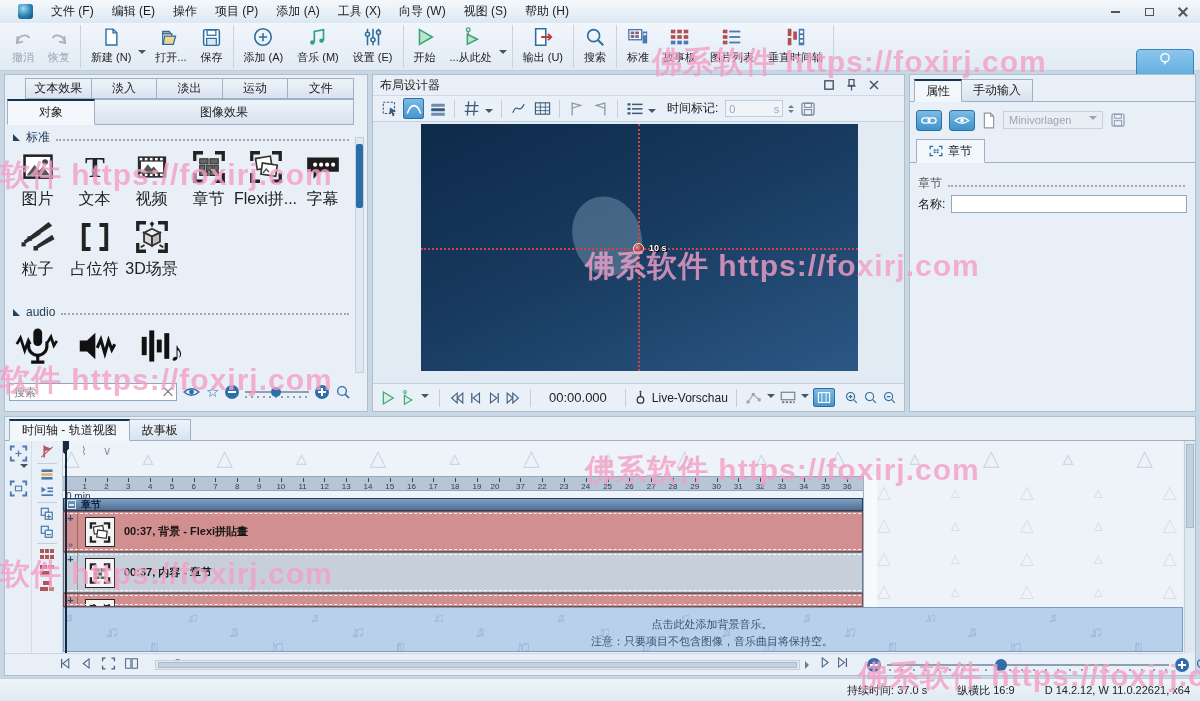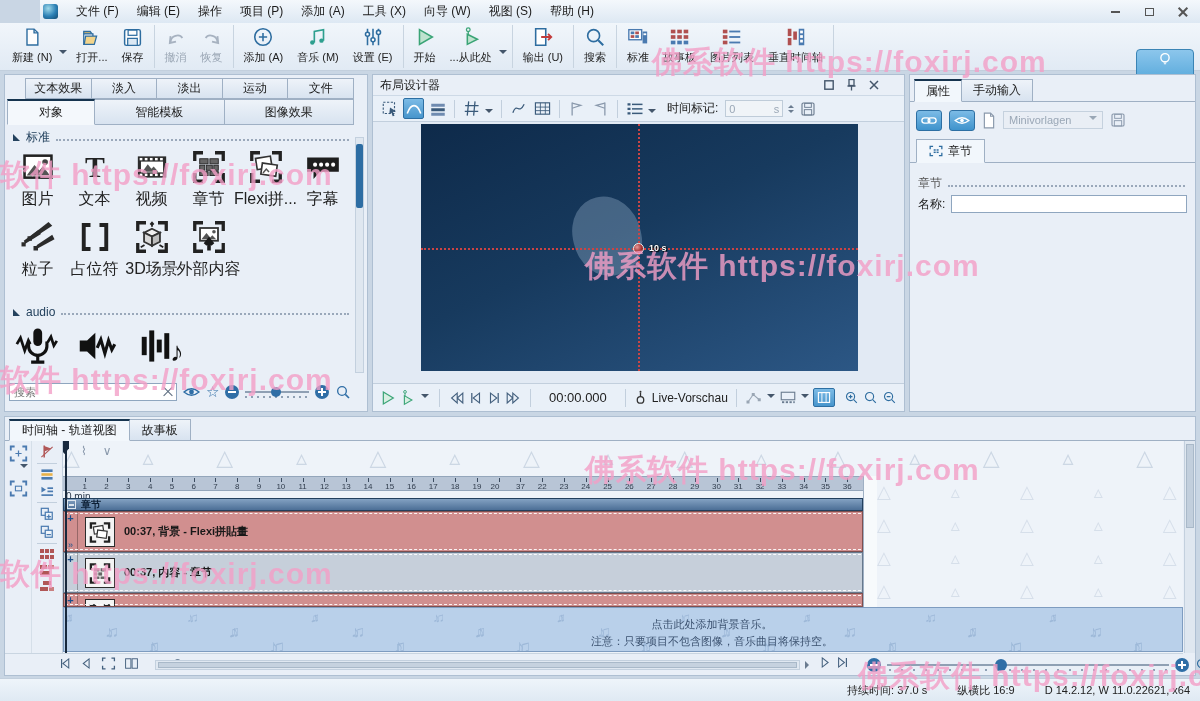--- a/index.html
+++ b/index.html
@@ -6,21 +6,21 @@
   html,body { width:1200px; height:701px; }
   body {
     position:relative; overflow:hidden;
     font-family:"Liberation Sans","DejaVu Sans",sans-serif;
     font-size:12px; color:#1c1c1c; background:#c9d6e4;
   }
   svg { display:block; }
 
   
   .titlebar { position:absolute; left:0; top:0; right:0; height:23px;
-    background:linear-gradient(#f4f8fc,#dde8f3); display:flex; align-items:center; padding-left:3px;margin-left:40px; }
+    background:linear-gradient(#f4f8fc,#dde8f3); display:flex; align-items:center; padding-left:18px; }
   .app-icon { width:15px; height:15px; border-radius:3px; margin-right:9px;
     background:radial-gradient(circle at 35% 30%, #9ed9ea 0%, #2b7fb4 55%, #14496e 100%); }
   .menu-bar { display:flex; }
   .menu-item { padding:0 9px; line-height:23px; cursor:default; }
   .window-title { position:absolute; left:664px; top:0; line-height:23px; font-size:12px; color:#222; }
   .win-controls { position:absolute; right:0; top:0; height:23px; display:flex; }
   .win-btn { width:34px; display:flex; align-items:center; justify-content:center; color:#444; }
   .wc-min-g { width:9px; height:2px; background:#555; }
   .wc-max-g { width:9px; height:8px; border:1.5px solid #555; }
   .wc-close-g { position:relative; width:10px; height:10px; }
@@ -237,20 +237,40 @@
         <span class="wc-max-g"></span>
       </div>
     <div class="win-btn">
         <span class="wc-close-g"></span>
       </div>
   </div>
 </div>
 
 <div class="toolbar">
   <div class="tb-group">
+    <div class="tb-btn disabled">
+      <span class="ticon">
+          <svg width="22" height="20" viewBox="0 0 24 22">
+            <path d="M6 16 C6 8 16 6 19 11" fill="none" stroke="#a7b2c0" stroke-width="2"></path>
+            <path d="M6 9 L5.2 16.5 L12 15" fill="none" stroke="#a7b2c0" stroke-width="2"></path>
+          </svg>
+        </span>
+      <span class="tb-label">撤消</span>
+    </div>
+    <div class="tb-btn disabled">
+      <span class="ticon">
+          <svg width="22" height="20" viewBox="0 0 24 22">
+            <path d="M18 16 C18 8 8 6 5 11" fill="none" stroke="#a7b2c0" stroke-width="2"></path>
+            <path d="M18 9 L18.8 16.5 L12 15" fill="none" stroke="#a7b2c0" stroke-width="2"></path>
+          </svg>
+        </span>
+      <span class="tb-label">恢复</span>
+    </div>
+  </div>
+  <div class="tb-group">
     <div class="tb-btn">
       <span class="ticon">
           <svg width="20" height="22" viewBox="0 0 24 24">
             <path d="M6 2.5 H14.5 L19 7 V21.5 H6 Z" fill="#fdfdfd" stroke="#2e6da0" stroke-width="1.7"></path>
             <path d="M14.5 2.5 V7 H19" fill="none" stroke="#2e6da0" stroke-width="1.7"></path>
           </svg>
         </span>
       <span class="tb-label">新建 (N)</span>
     </div>
     <span class="dd-caret"></span>
@@ -266,40 +286,20 @@
     </div>
     <div class="tb-btn">
       <span class="ticon">
           <svg width="21" height="21" viewBox="0 0 24 24">
             <rect x="3" y="3" width="18" height="18" rx="2" fill="#fdfdfd" stroke="#2e6da0" stroke-width="1.7"></rect>
             <rect x="7" y="3.5" width="10" height="6" fill="none" stroke="#2e6da0" stroke-width="1.4"></rect>
             <rect x="6.5" y="13" width="11" height="8" fill="#dbe8f4" stroke="#2e6da0" stroke-width="1.4"></rect>
           </svg>
         </span>
       <span class="tb-label">保存</span>
-    </div>
-  </div>
-  <div class="tb-group">
-    <div class="tb-btn disabled">
-      <span class="ticon">
-          <svg width="22" height="20" viewBox="0 0 24 22">
-            <path d="M6 16 C6 8 16 6 19 11" fill="none" stroke="#a7b2c0" stroke-width="2"></path>
-            <path d="M6 9 L5.2 16.5 L12 15" fill="none" stroke="#a7b2c0" stroke-width="2"></path>
-          </svg>
-        </span>
-      <span class="tb-label">撤消</span>
-    </div>
-    <div class="tb-btn disabled">
-      <span class="ticon">
-          <svg width="22" height="20" viewBox="0 0 24 22">
-            <path d="M18 16 C18 8 8 6 5 11" fill="none" stroke="#a7b2c0" stroke-width="2"></path>
-            <path d="M18 9 L18.8 16.5 L12 15" fill="none" stroke="#a7b2c0" stroke-width="2"></path>
-          </svg>
-        </span>
-      <span class="tb-label">恢复</span>
     </div>
   </div>
   <div class="tb-group">
     <div class="tb-btn">
       <span class="ticon">
           <svg width="22" height="22" viewBox="0 0 24 24">
             <circle cx="12" cy="12" r="9" fill="none" stroke="#2e6da0" stroke-width="1.7"></circle>
             <path d="M12 7.5 V16.5 M7.5 12 H16.5" stroke="#2e6da0" stroke-width="1.7"></path>
           </svg>
         </span>
@@ -455,21 +455,20 @@
 <div class="panel left-panel">
   <div class="tabs-row1">
       <div class="tab">文本效果</div>
       <div class="tab">淡入</div>
       <div class="tab">淡出</div>
       <div class="tab">运动</div>
       <div class="tab">文件</div>
     </div>
   <div class="tabs-row2">
       <div class="tab active" style="flex: 0 0 88px;">对象</div>
-      <div class="tab">智能模板</div>
       <div class="tab">图像效果</div>
     </div>
   <div class="sec-hdr" style="top:54px;">
     <span class="sec-tri"></span>
     <span>标准</span>
     <span class="sec-dots"></span>
   </div>
   <div class="std-grid">
       <div class="obj-item">
         <div class="obj-icon">
@@ -585,32 +584,20 @@
             <path d="M12 5.2 V2.8 M10.9 3.8 L12 2.5 L13.1 3.8" stroke="#222" stroke-width="1.2" fill="none"></path>
             <g stroke="#333" stroke-width="1.2">
               <polygon points="12,6.5 17.3,9.1 12,11.7 6.7,9.1" fill="#f0f0f0"></polygon>
               <polygon points="6.7,9.1 12,11.7 12,17.8 6.7,15.2" fill="#d8d8d8"></polygon>
               <polygon points="17.3,9.1 12,11.7 12,17.8 17.3,15.2" fill="#bdbdbd"></polygon>
             </g>
             <path d="M4.5 18.8 L7 17.3 M19.5 18.8 L17 17.3" stroke="#222" stroke-width="1.2"></path>
           </svg>
         </div>
         <div class="obj-label">3D场景</div>
-      </div>
-      <div class="obj-item">
-        <div class="obj-icon">
-          <svg width="38" height="36" viewBox="0 0 24 24">
-            <path d="M8 2.5 H2.5 V8 M16 2.5 H21.5 V8 M8 21.5 H2.5 V16 M16 21.5 H21.5 V16" stroke="#222" stroke-width="2.2" fill="none"></path>
-            <rect x="6" y="6" width="12" height="8.5" fill="#fff" stroke="#333" stroke-width="1.2"></rect>
-            <circle cx="15.3" cy="8.5" r="1.2" fill="#555"></circle>
-            <path d="M7 13.5 L10.3 9.3 L12.8 12.3 L14.2 10.9 L16.8 13.5 Z" fill="#555"></path>
-            <path d="M12 21 V14.5 M9.4 17 L12 13.8 L14.6 17" stroke="#1a1a1a" stroke-width="2.4" fill="none"></path>
-          </svg>
-        </div>
-        <div class="obj-label">外部内容</div>
       </div>
     </div>
   <div class="sec-hdr" style="top:230px;">
     <span class="sec-tri"></span>
     <span>audio</span>
     <span class="sec-dots"></span>
   </div>
   <div class="audio-grid">
       <div class="audio-item">
         <span>

